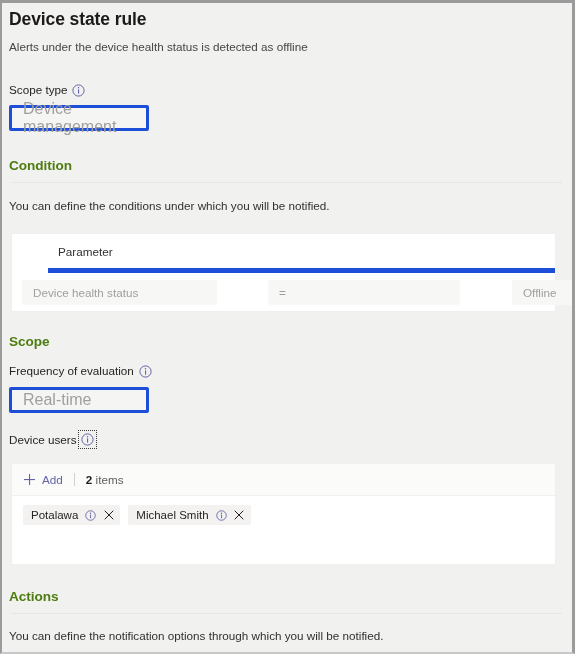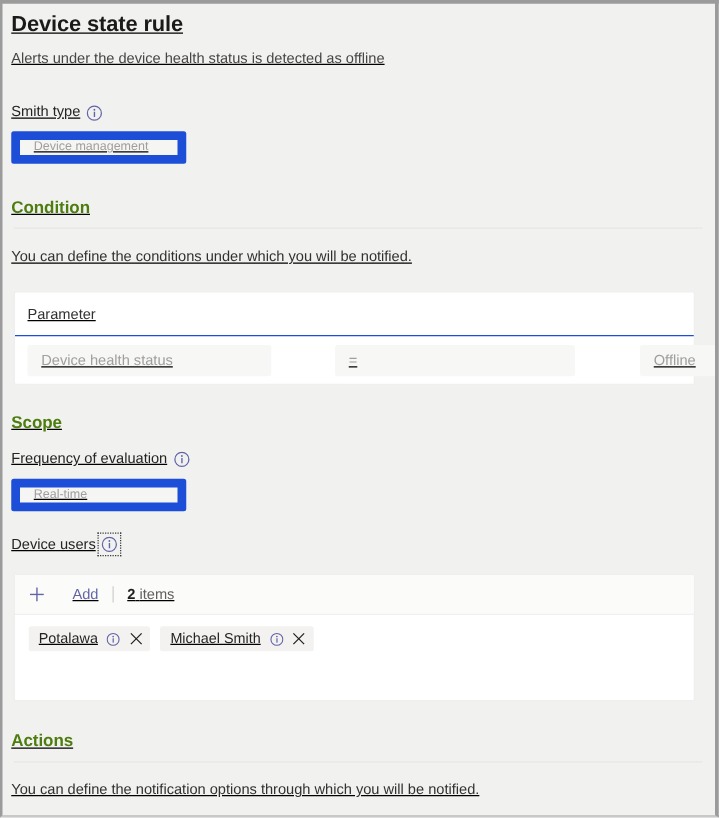--- a/index.html
+++ b/index.html
@@ -22,21 +22,20 @@
     background: #f1f1f0;
     border-top: 3px solid #9b9b9b;
     border-left: 2px solid #9b9b9b;
     border-right: 3px solid #9b9b9b;
     border-bottom: 2px solid #c8c8c8;
     overflow: hidden;
   }
 
   .inner {
     padding: 0 8px 0 7px;
-    text-decoration: underline;
   }
 
   
   .page-title {
     font-size: 17.5px;
     font-weight: bold;
     color: #1b1a19;
     letter-spacing: -0.1px;
     margin: 5px 0 0 0;
     line-height: 22px;
@@ -76,27 +75,27 @@
     justify-content: center;
     padding: 2px;
     border: 1px dotted #3b3a39;
     margin-left: 1px;
   }
 
   
   .disabled-input {
     height: 26px;
     background: #f5f5f4;
-    border: 7px solid #1d4ed8;
+    border: 3px solid #1d4ed8;
     border-radius: 2px;
     display: flex;
-    align-items: flex-start;
+    align-items: center;
     padding: 0 11px;
     box-sizing: border-box;
-    font-size: 10px;
+    font-size: 16px;
     color: #a19f9d;
   }
   .w-rule-type { width: 140px; }
   .w-frequency { width: 140px; }
 
   
   .section-heading {
     font-size: 13.6px;
     font-weight: bold;
     color: #4d7c0f;
@@ -120,22 +119,23 @@
     border: 1px solid #efefee;
     border-radius: 2px;
     box-sizing: border-box;
   }
   .cond-card { margin: 0 8px 0 2px; }
 
   .cond-head {
     display: flex;
     align-items: center;
     height: 34px;
-    border-bottom: 1px solid #1d4ed8;
+    border-bottom: 5px solid #1d4ed8;
     padding: 0 0 0 10px;
+    margin-left: 36px;
   }
   .cond-head .col {
     font-size: 11.7px;
     color: #323130;
   }
   .cond-row {
     display: flex;
     align-items: center;
     height: 38px;
     padding: 0 0 0 10px;
@@ -167,21 +167,21 @@
     align-items: center;
     height: 31px;
     padding: 0 0 0 11px;
     background: #fbfbfa;
     border-bottom: 1px solid #f0f0ef;
     gap: 7px;
   }
   .add-btn {
     display: flex;
     align-items: center;
-    gap: 22px;
+    gap: 6px;
     color: #6264a7;
     font-size: 11.7px;
     cursor: pointer;
   }
   .plus-icon {
     display: inline-flex;
     width: 13px;
     height: 13px;
     align-items: center;
     justify-content: center;
@@ -233,21 +233,21 @@
 <body>
 
 <div id="page">
   <div class="inner">
 
     <div class="page-title">Device state rule</div>
     <div class="page-subtitle">Alerts under the device health status is detected as offline</div>
 
     <div style="height:27px"></div>
     <div class="field-label">
-      <span>Smith type</span>
+      <span>Scope type</span>
       <span class="info-icon">
         <svg width="13" height="13" viewBox="0 0 13 13">
           <circle cx="6.5" cy="6.5" r="5.6" fill="none" stroke="#6264a7" stroke-width="1"></circle>
           <circle cx="6.5" cy="3.8" r="0.75" fill="#6264a7"></circle>
           <rect x="6" y="5.4" width="1.1" height="4.2" fill="#6264a7"></rect>
         </svg>
       </span>
     </div>
     <div style="height:7px"></div>
     <div class="disabled-input w-rule-type">

